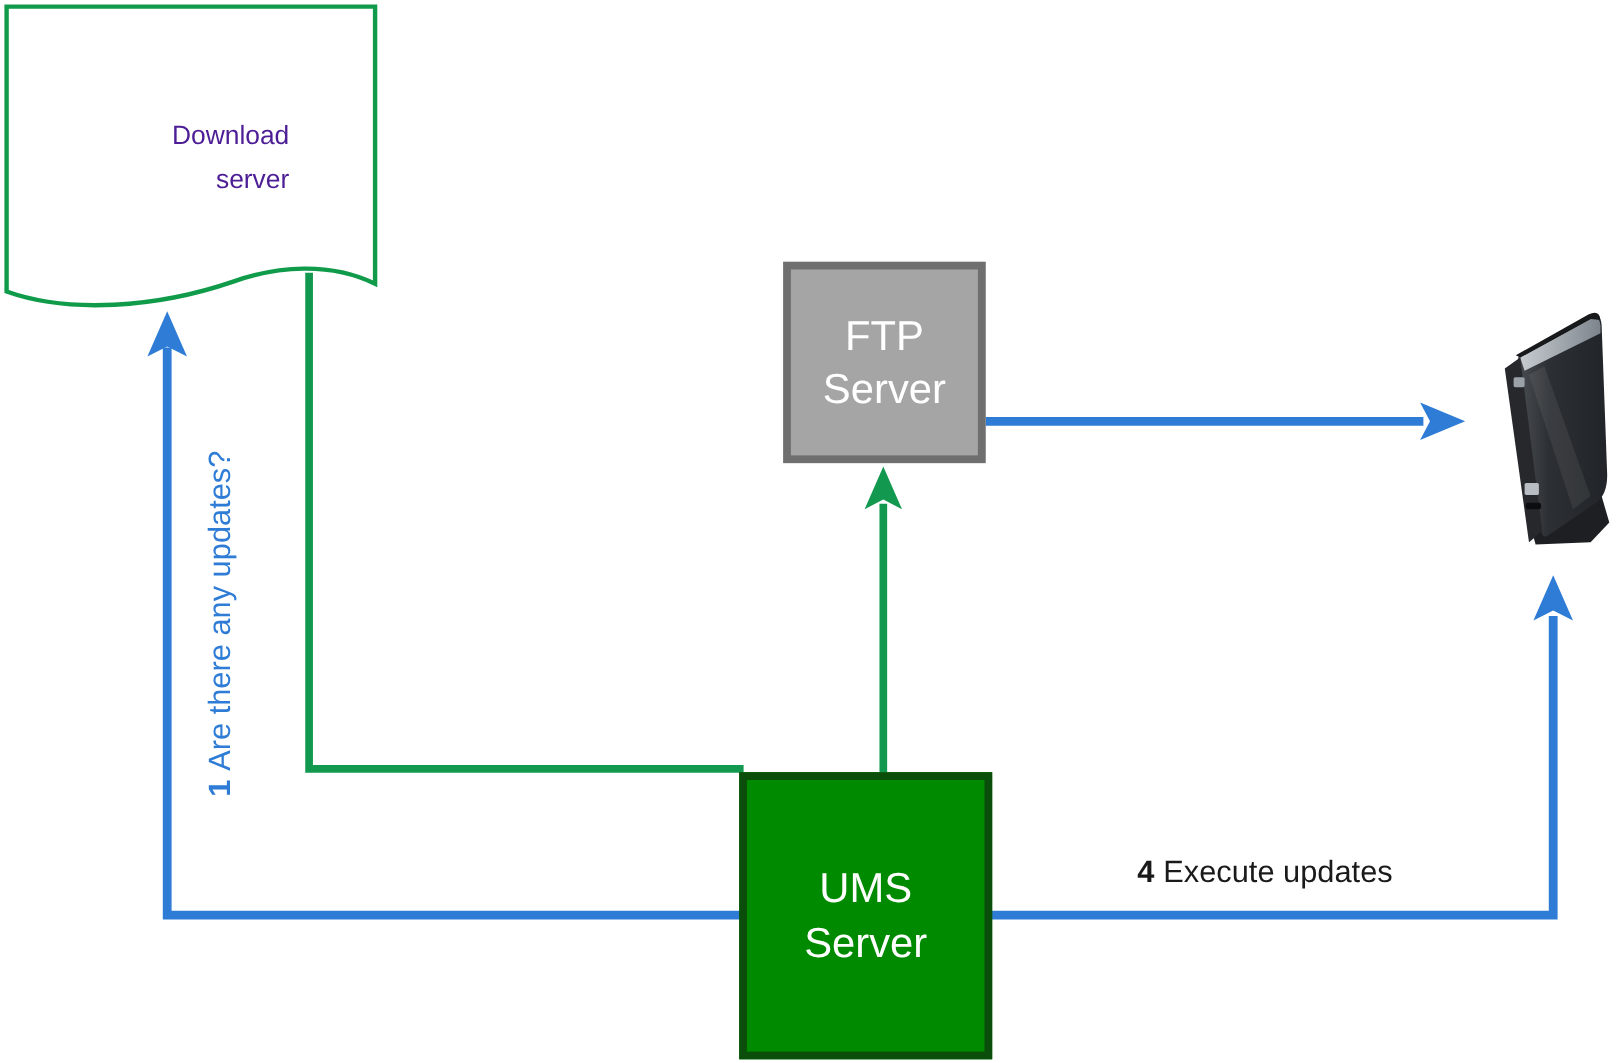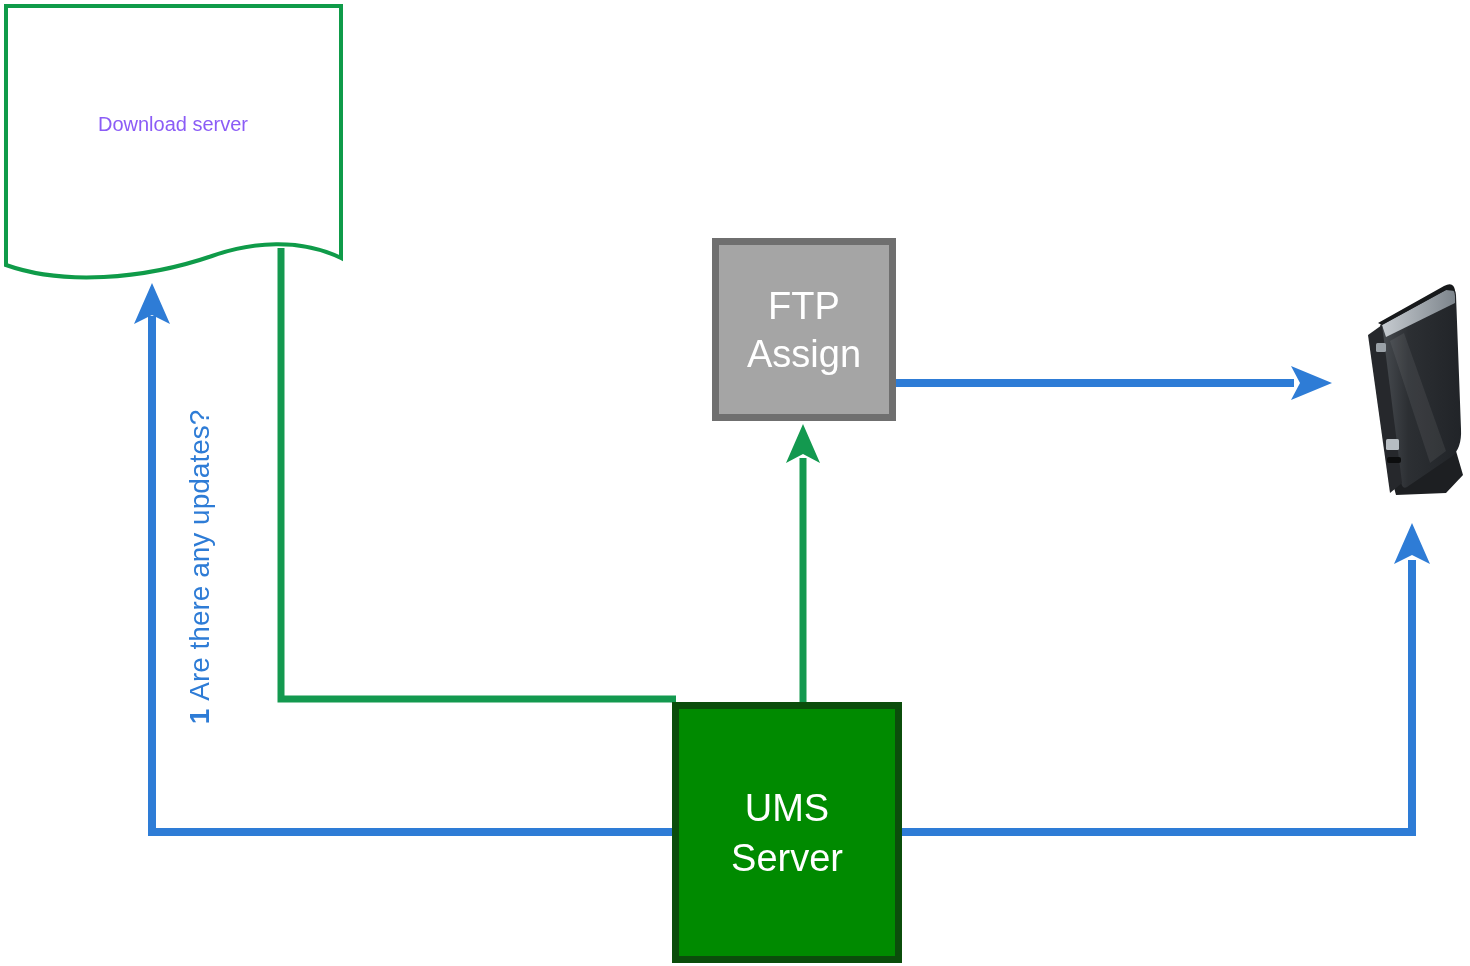--- a/index.html
+++ b/index.html
@@ -16,21 +16,21 @@
   }
   .node-ftp .node-label{width:140px;}
   .node-ums{
     left:672px;top:702px;width:230px;height:261px;
     background:#008a00;border:7px solid #0b4d0b;
     color:#ffffff;font-size:38px;line-height:50px;
   }
   .node-ums .node-label{width:175px;}
   .doc-label{
     position:absolute;left:83px;top:104px;width:180px;z-index:2;
-    color:#8b5cf6;font-size:20px;line-height:40px;text-align:center;
+    color:#4c1d95;font-size:24px;line-height:40px;text-align:right;
   }
   .arrow-label{
     position:absolute;z-index:3;color:#1a1a1a;font-size:28px;line-height:32px;text-align:center;white-space:nowrap;
   }
   .arrow-label .num{font-weight:700;margin-right:8px;}
   .label-1{
     left:0px;top:551px;width:400px;height:32px;
     color:#2e7cd6;
     transform:rotate(-90deg);transform-origin:50% 50%;
   }
@@ -59,21 +59,21 @@
 
     <path d="M896 383 L1294 383" fill="none" stroke="#2e7cd6" stroke-width="8"></path>
     <polygon points="1332,383 1291,366 1300,383 1291,400" fill="#2e7cd6"></polygon>
   </svg>
 
   <div class="doc-label">
     <span>Download server</span>
   </div>
 
   <div class="node node-ftp">
-    <span class="node-label">FTP Assign</span>
+    <span class="node-label">FTP Server</span>
   </div>
 
   <div class="node node-ums">
     <span class="node-label">UMS Server</span>
   </div>
 
   <svg class="device" width="108" height="230" viewBox="0 0 108 230">
     <defs>
       <linearGradient id="bodyGrad" x1="0" y1="0" x2="1" y2="0">
         <stop offset="0" stop-color="#4a4e53"></stop>
@@ -103,14 +103,17 @@
     <rect x="26" y="158" width="13" height="11" rx="1.5" fill="#b7bdc2"></rect>
     <rect x="27" y="176" width="14" height="6" rx="2" fill="#0c0d0e"></rect>
   </svg>
 
   <div class="arrow-label label-1">
     <span class="num">1</span><span>Are there any updates?</span>
   </div>
 
 
 
+  <div class="arrow-label label-4">
+    <span class="num">4</span><span>Execute updates</span>
+  </div>
 
 </div>
 
 </body></html>

